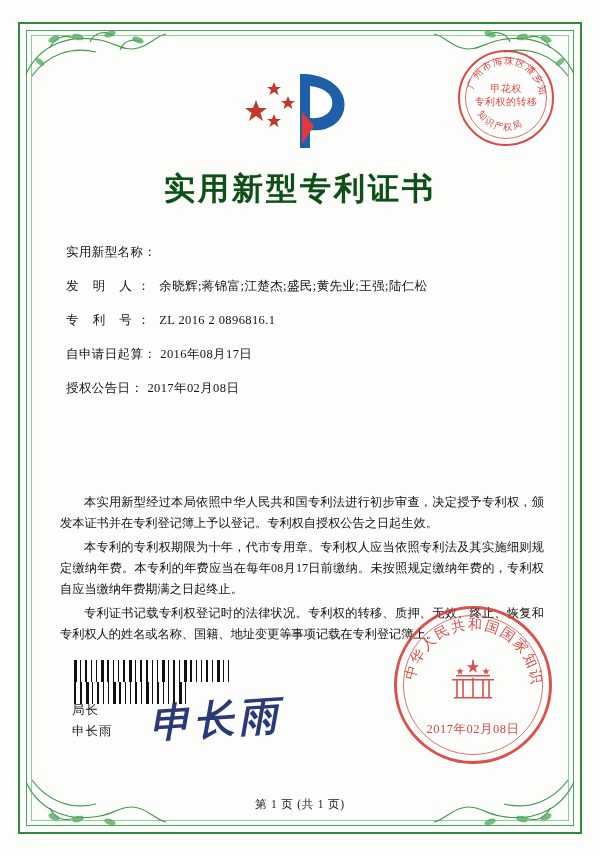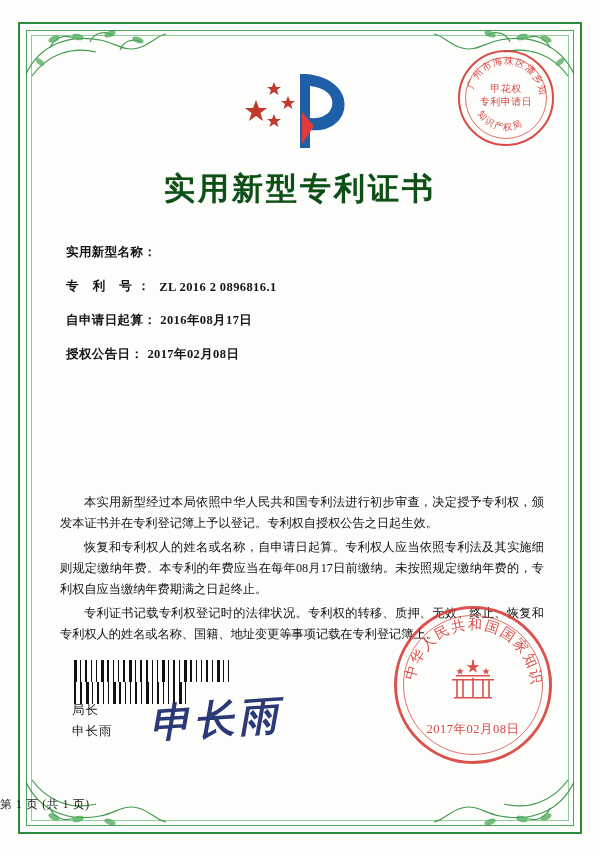--- a/index.html
+++ b/index.html
@@ -129,25 +129,24 @@
 
   
   .fields {
     position: absolute;
     left: 66px;
     right: 60px;
     top: 244px;
   }
   .field {
     display: flex;
-    align-items: flex-end;
+    align-items: center;
     margin-bottom: 17px;
     font-size: 12.5px;
     letter-spacing: .4px;
-    font-weight: bold;
   }
   .field .lbl {
     white-space: nowrap;
     color: #141414;
   }
   .field .val {
     color: #141414;
     margin-left: 4px;
   }
   .field-spaced .lbl { letter-spacing: 5.5px; }
@@ -251,21 +250,21 @@
     letter-spacing: .5px;
     opacity: .9;
     font-family: "Liberation Serif", serif;
   }
 
   
   .footer {
     position: absolute;
     left: 0; right: 0;
     bottom: 44px;
-    text-align: left;
+    text-align: center;
     font-size: 11.5px;
     letter-spacing: .8px;
     color: #1b1b1b;
   }
 </style>
 </head>
 <body>
 
 <div class="page">
 
@@ -368,47 +367,51 @@
         <text font-size="9.5" fill="#d3322e" font-family="'Liberation Serif',serif" letter-spacing="1.2">
           <textPath href="#arcTop" startOffset="8%">广州市海珠区潘乡知识产权</textPath>
         </text>
         <text font-size="9" fill="#d3322e" font-family="'Liberation Serif',serif" letter-spacing="1.5">
           <textPath href="#arcBot" startOffset="16%">知识产权局</textPath>
         </text>
       </svg>
     </div>
     <div class="center-text">
       <div>甲花权</div>
-      <div>专利申请日</div>
+      <div>专利权的转移</div>
     </div>
   </div>
 
   <div class="doc-title">实用新型专利证书</div>
 
   <div class="fields">
     <div class="field">
       <span class="lbl">实用新型名称：</span>
     </div>
     <div class="field field-spaced">
+      <span class="lbl">发  明  人：</span>
+      <span class="val">余晓辉;蒋锦富;江楚杰;盛民;黄先业;王强;陆仁松</span>
+    </div>
+    <div class="field field-spaced">
       <span class="lbl">专  利  号：</span>
       <span class="val">ZL 2016 2 0896816.1</span>
     </div>
     <div class="field">
       <span class="lbl">自申请日起算：</span>
       <span class="val">2016年08月17日</span>
     </div>
     <div class="field">
       <span class="lbl">授权公告日：</span>
       <span class="val">2017年02月08日</span>
     </div>
   </div>
 
   <div class="body-text">
     <p>本实用新型经过本局依照中华人民共和国专利法进行初步审查，决定授予专利权，颁发本证书并在专利登记簿上予以登记。专利权自授权公告之日起生效。</p>
-    <p>恢复和专利权人的姓名或名称，自申请日起算。专利权人应当依照专利法及其实施细则规定缴纳年费。本专利的年费应当在每年08月17日前缴纳。未按照规定缴纳年费的，专利权自应当缴纳年费期满之日起终止。</p>
+    <p>本专利的专利权期限为十年，代市专用章。专利权人应当依照专利法及其实施细则规定缴纳年费。本专利的年费应当在每年08月17日前缴纳。未按照规定缴纳年费的，专利权自应当缴纳年费期满之日起终止。</p>
     <p>专利证书记载专利权登记时的法律状况。专利权的转移、质押、无效、终止、恢复和专利权人的姓名或名称、国籍、地址变更等事项记载在专利登记簿上。</p>
   </div>
 
   <div class="barcode"><i style="width: 3px;"></i><i style="width: 1px; background: transparent;"></i><i style="width: 1px;"></i><i style="width: 2px; background: transparent;"></i><i style="width: 2px;"></i><i style="width: 2px; background: transparent;"></i><i style="width: 1px;"></i><i style="width: 2px; background: transparent;"></i><i style="width: 1px;"></i><i style="width: 2px; background: transparent;"></i><i style="width: 3px;"></i><i style="width: 1px; background: transparent;"></i><i style="width: 2px;"></i><i style="width: 2px; background: transparent;"></i><i style="width: 1px;"></i><i style="width: 2px; background: transparent;"></i><i style="width: 1px;"></i><i style="width: 2px; background: transparent;"></i><i style="width: 2px;"></i><i style="width: 2px; background: transparent;"></i><i style="width: 3px;"></i><i style="width: 1px; background: transparent;"></i><i style="width: 1px;"></i><i style="width: 2px; background: transparent;"></i><i style="width: 2px;"></i><i style="width: 2px; background: transparent;"></i><i style="width: 2px;"></i><i style="width: 2px; background: transparent;"></i><i style="width: 1px;"></i><i style="width: 2px; background: transparent;"></i><i style="width: 1px;"></i><i style="width: 2px; background: transparent;"></i><i style="width: 3px;"></i><i style="width: 1px; background: transparent;"></i><i style="width: 1px;"></i><i style="width: 2px; background: transparent;"></i><i style="width: 2px;"></i><i style="width: 2px; background: transparent;"></i><i style="width: 1px;"></i><i style="width: 2px; background: transparent;"></i><i style="width: 3px;"></i><i style="width: 1px; background: transparent;"></i><i style="width: 2px;"></i><i style="width: 2px; background: transparent;"></i><i style="width: 1px;"></i><i style="width: 2px; background: transparent;"></i><i style="width: 1px;"></i><i style="width: 2px; background: transparent;"></i><i style="width: 2px;"></i><i style="width: 2px; background: transparent;"></i><i style="width: 1px;"></i><i style="width: 2px; background: transparent;"></i><i style="width: 3px;"></i><i style="width: 1px; background: transparent;"></i><i style="width: 1px;"></i><i style="width: 2px; background: transparent;"></i><i style="width: 1px;"></i><i style="width: 2px; background: transparent;"></i><i style="width: 2px;"></i><i style="width: 2px; background: transparent;"></i><i style="width: 2px;"></i><i style="width: 2px; background: transparent;"></i><i style="width: 3px;"></i><i style="width: 1px; background: transparent;"></i><i style="width: 1px;"></i><i style="width: 2px; background: transparent;"></i><i style="width: 2px;"></i><i style="width: 2px; background: transparent;"></i><i style="width: 1px;"></i><i style="width: 2px; background: transparent;"></i><i style="width: 1px;"></i><i style="width: 2px; background: transparent;"></i><i style="width: 3px;"></i><i style="width: 1px; background: transparent;"></i><i style="width: 2px;"></i><i style="width: 2px; background: transparent;"></i><i style="width: 1px;"></i><i style="width: 2px; background: transparent;"></i><i style="width: 1px;"></i><i style="width: 2px; background: transparent;"></i><i style="width: 2px;"></i><i style="width: 2px; background: transparent;"></i><i style="width: 1px;"></i><i style="width: 2px; background: transparent;"></i><i style="width: 3px;"></i><i style="width: 1px; background: transparent;"></i><i style="width: 1px;"></i><i style="width: 2px; background: transparent;"></i><i style="width: 2px;"></i><i style="width: 2px; background: transparent;"></i><i style="width: 1px;"></i><i style="width: 2px; background: transparent;"></i><i style="width: 1px;"></i><i style="width: 2px; background: transparent;"></i><i style="width: 2px;"></i><i style="width: 2px; background: transparent;"></i><i style="width: 3px;"></i><i style="width: 1px; background: transparent;"></i><i style="width: 1px;"></i><i style="width: 2px; background: transparent;"></i></div>
 
   <div class="sig-block">
     <div>局长</div>
     <div>申长雨</div>
   </div>
   <div class="sig-hand">申长雨</div>

